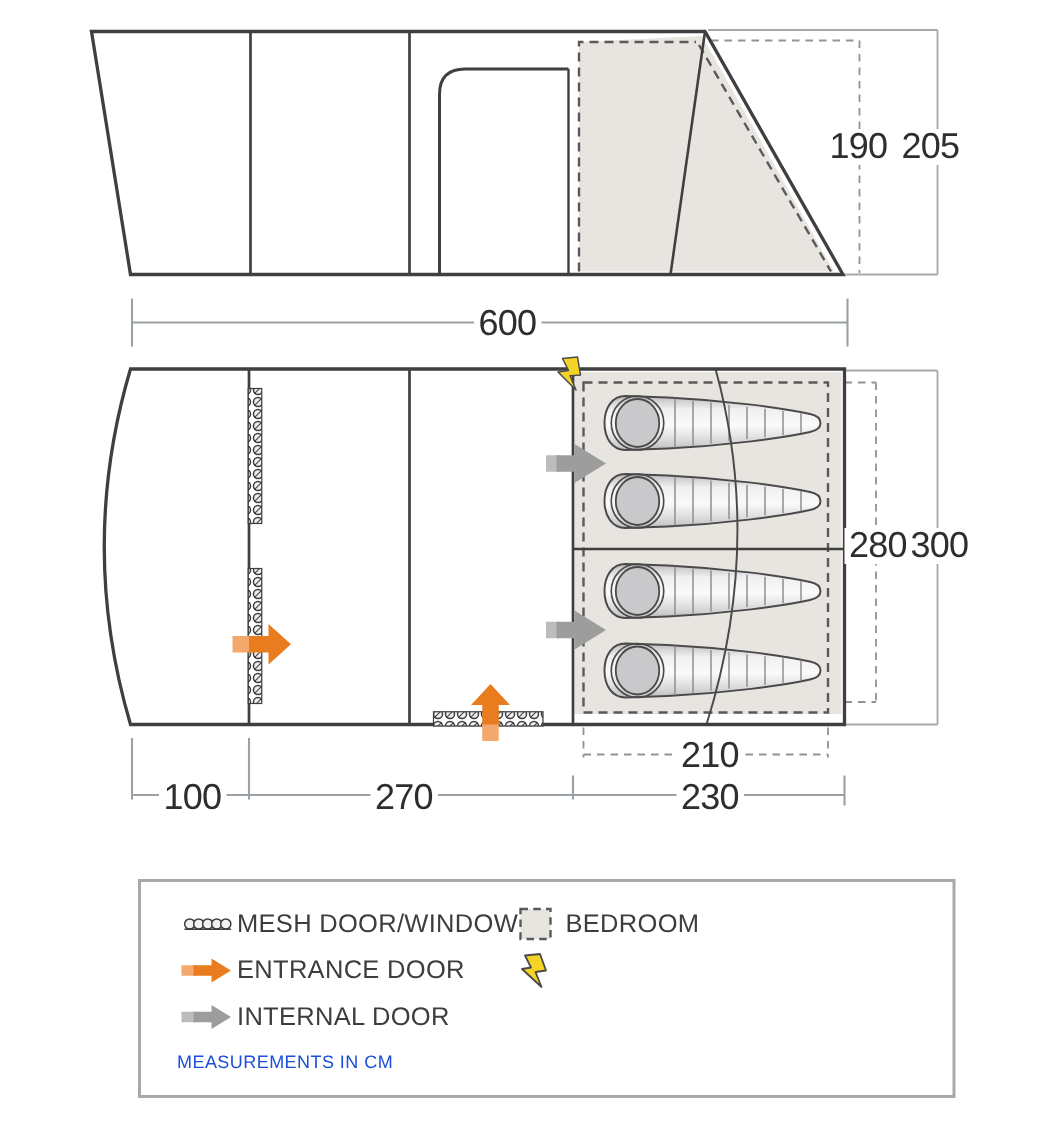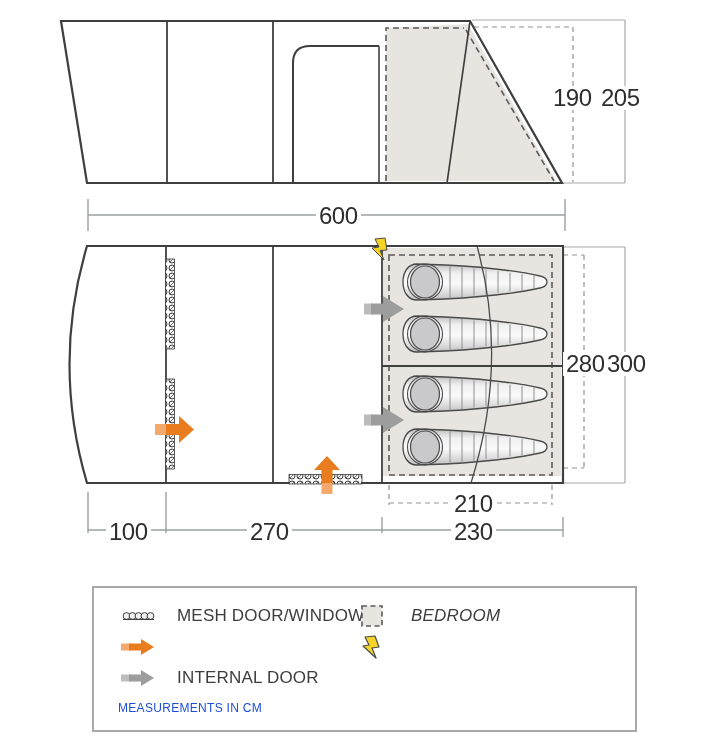--- a/index.html
+++ b/index.html
@@ -11,22 +11,22 @@
   .dim-label{
     position:absolute;font-size:24px;line-height:1;color:#2e2e2e;
     background:#ffffff;padding:0 3px;letter-spacing:-0.5px;white-space:nowrap;
   }
   .legend{
     position:absolute;left:92px;top:586px;width:545px;height:146px;
     border:2px solid #a9a9a9;background:#ffffff;box-sizing:border-box;
   }
   .legend-col{position:absolute;top:12px;display:flex;flex-direction:column;}
   .legend-col.left{left:24px;}
-  .legend-col.right{left:258px;font-style:italic;}
-  .legend-row{display:flex;align-items:center;height:31px;gap:19px;}
+  .legend-col.right{left:243px;}
+  .legend-row{display:flex;align-items:center;height:31px;}
   .legend-icon{width:40px;display:flex;justify-content:center;align-items:center;flex:0 0 40px;}
   .legend-label{font-size:17px;color:#3d3d3d;letter-spacing:0.2px;white-space:nowrap;}
   .legend-note{
     position:absolute;left:24px;top:113px;font-size:12px;color:#1d4ed8;letter-spacing:0.3px;
   }
 </style>
 </head>
 <body>
 
 <div class="canvas">
@@ -196,20 +196,21 @@
         </span>
         <span class="legend-label">MESH DOOR/WINDOW</span>
       </div>
       <div class="legend-row">
         <span class="legend-icon">
           <svg width="36" height="18" viewBox="0 0 36 18">
             <rect x="1" y="5.5" width="10" height="7" fill="#f2a96b"></rect>
             <polygon points="9,5.5 21,5.5 21,1 34,9 21,17 21,12.5 9,12.5" fill="#e87c1e"></polygon>
           </svg>
         </span>
+        <span class="legend-label">ENTRANCE DOOR</span>
       </div>
       <div class="legend-row">
         <span class="legend-icon">
           <svg width="36" height="18" viewBox="0 0 36 18">
             <rect x="1" y="5.5" width="10" height="7" fill="#bcbcbc"></rect>
             <polygon points="9,5.5 21,5.5 21,1 34,9 21,17 21,12.5 9,12.5" fill="#9d9d9d"></polygon>
           </svg>
         </span>
         <span class="legend-label">INTERNAL DOOR</span>
       </div>

